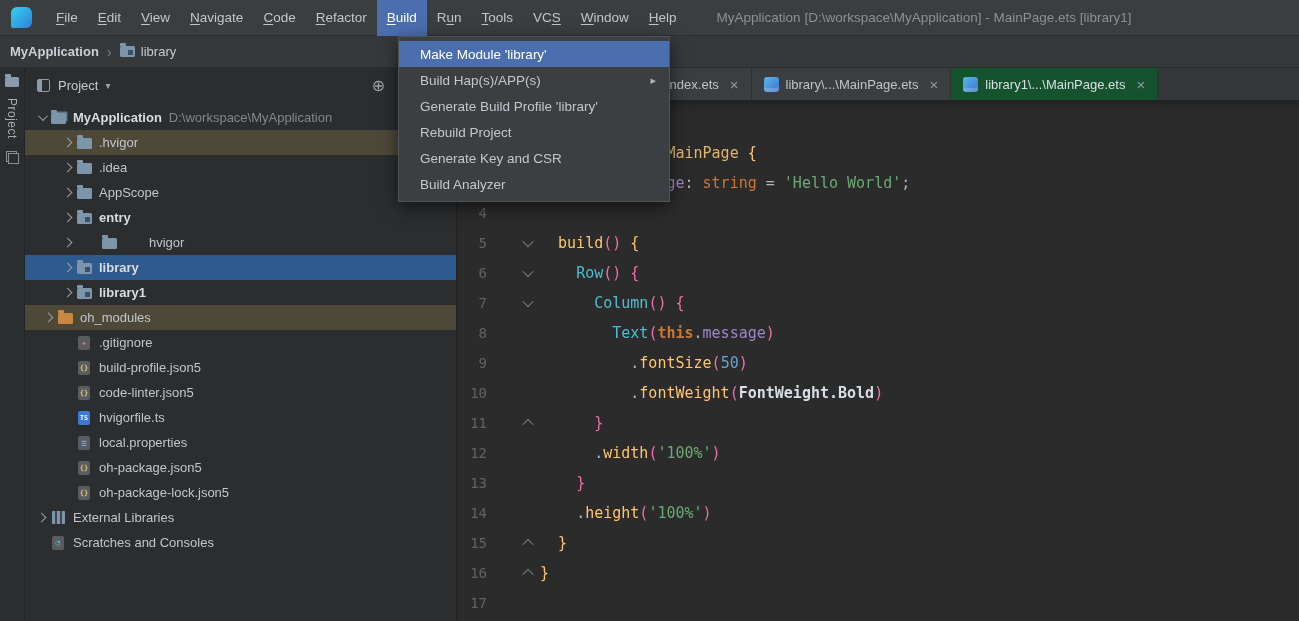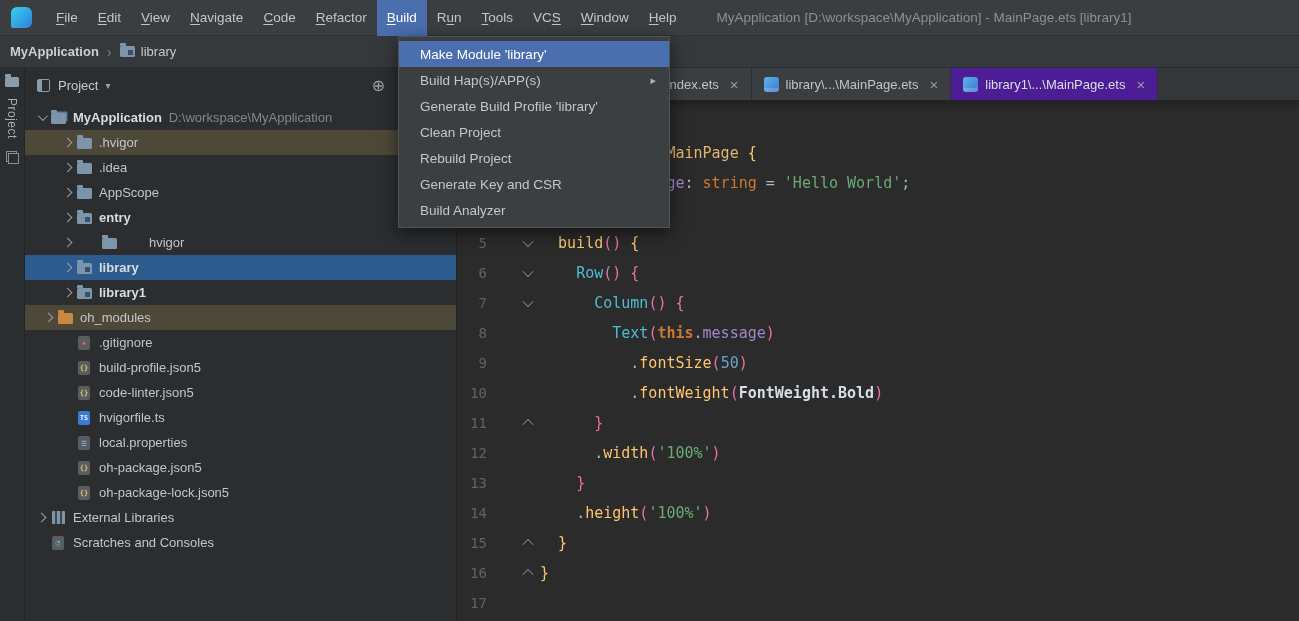--- a/index.html
+++ b/index.html
@@ -65,21 +65,21 @@
   .file-ic.ts { background:#3a7bd5; color:#fff; font-size:6.5px; }
   .file-ic.git { color:#e0703f; font-size:6px; }
   .file-ic.props { color:#7fa6c8; font-size:9px; }
   .file-ic.scratch { color:#4dbdd0; font-size:8px; }
   .bars-ic { width:13px; height:13px; border-radius:1px; background:repeating-linear-gradient(90deg,#7d95ab 0 3px,#42464a 3px 5px); }
 
   
   .editor { flex:1; display:flex; flex-direction:column; background:#2b2b2b; min-width:0; }
   .tabbar { height:33px; background:#34373a; display:flex; align-items:stretch; padding-left:175px; border-bottom:1px solid #232628; box-shadow:0 3px 7px rgba(0,0,0,.3); flex:none; }
   .tab { display:flex; align-items:center; padding:0 12px; gap:7px; font-size:13px; color:#bfc3c7; background:#3b3e41; border-right:1px solid #2e3134; white-space:nowrap; }
-  .tab.active { background:#4c1d95; color:#dadee2; }
+  .tab.active { background:#14532d; color:#dadee2; }
   .tab .close { color:#969ba1; font-size:15px; margin-left:4px; }
   .ets-ic { width:15px; height:15px; border-radius:3px; background:linear-gradient(135deg,#5ab8e8,#3f72cf); box-shadow:inset 0 -4px 0 rgba(255,255,255,.18); flex:none; }
 
   .codearea { flex:1; padding-top:7px; font-family:"DejaVu Sans Mono",monospace; font-size:15px; overflow:hidden; }
   .cl { height:30px; line-height:30px; display:flex; }
   .ln { width:30px; flex:none; text-align:right; color:#606366; font-size:14px; }
   .foldc { width:16px; margin-left:33px; flex:none; display:flex; align-items:center; justify-content:center; }
   .fm { display:block; width:8px; height:8px; border-right:1.6px solid #7d8185; border-bottom:1.6px solid #7d8185; }
   .fm.down { transform:rotate(45deg) translate(-1px,-1px); }
   .fm.up { transform:rotate(-135deg) translate(-1px,-1px); }
@@ -431,23 +431,20 @@
         <span>Make Module 'library'</span>
       </div>
       <div class="bm-item">
         <span>Build Hap(s)/APP(s)</span>
         <span class="bm-arrow">▸</span>
       </div>
       <div class="bm-item">
         <span>Generate Build Profile 'library'</span>
       </div>
       <div class="bm-item">
-        <span>Clean Project</span>
-      </div>
-      <div class="bm-item">
         <span>Rebuild Project</span>
       </div>
       <div class="bm-item">
         <span>Generate Key and CSR</span>
       </div>
       <div class="bm-item">
         <span>Build Analyzer</span>
       </div>
     </div>
 </div>

